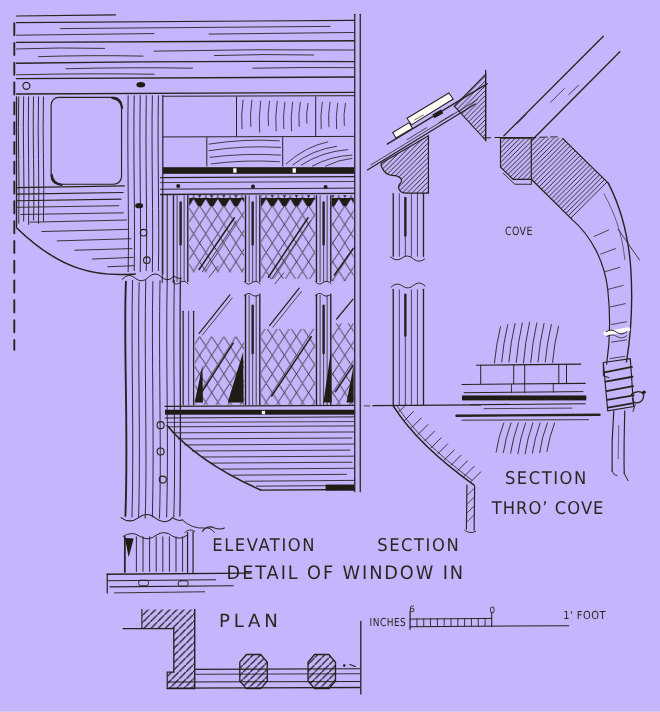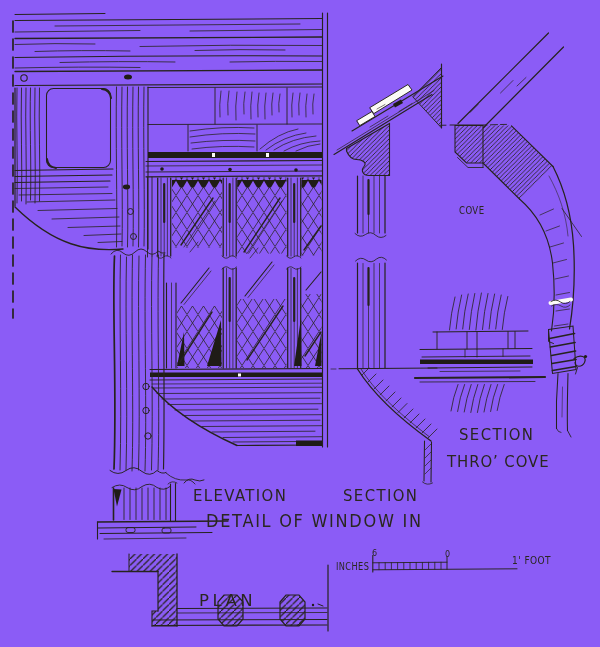--- a/index.html
+++ b/index.html
@@ -1,25 +1,25 @@
 <!DOCTYPE html>
 <html><head>
 <meta charset="utf-8">
 <style>
   html,body{margin:0;padding:0;background:#e8e6e0;}
-  #page{position:relative;width:600px;height:647px;background:#8b5cf6;overflow:hidden;
+  #page{position:relative;width:600px;height:647px;background:#c4b5fd;overflow:hidden;
         font-family:"DejaVu Sans",sans-serif;}
   #art{position:absolute;left:0;top:0;}
   .lbl{position:absolute;line-height:1;white-space:nowrap;color:#2a2720;
        font-family:"DejaVu Sans",sans-serif;transform-origin:0 0;}
   #lbl-cove{left:459px;top:205px;font-size:11px;letter-spacing:.5px;transform:scale(.78,.95);}
   #lbl-elevation{left:193px;top:488px;font-size:16px;letter-spacing:1.5px;transform:scaleX(.93);}
   #lbl-section-c{left:343px;top:488px;font-size:16px;letter-spacing:1.5px;transform:scaleX(.93);}
   #lbl-title{left:206px;top:513px;font-size:17px;letter-spacing:1.8px;transform:scaleX(.95);}
-  #lbl-plan{left:199px;top:557px;font-size:16.5px;letter-spacing:3.5px;margin-top:36px;}
+  #lbl-plan{left:199px;top:557px;font-size:16.5px;letter-spacing:3.5px;}
   #lbl-section-r{left:459px;top:427px;font-size:16px;letter-spacing:1.5px;transform:scaleX(.93);}
   #lbl-throcove{left:447px;top:454px;font-size:16px;letter-spacing:1px;transform:scaleX(.93);}
   #lbl-inches{left:336px;top:562px;font-size:10px;letter-spacing:.5px;transform:scaleX(.82);}
   #lbl-12{left:372px;top:550px;font-size:8px;}
   #lbl-0{left:445px;top:551px;font-size:8px;}
   #lbl-foot{left:512px;top:556px;font-size:10px;letter-spacing:.5px;transform:scaleX(.9);}
 </style>
 </head>
 <body>
 

